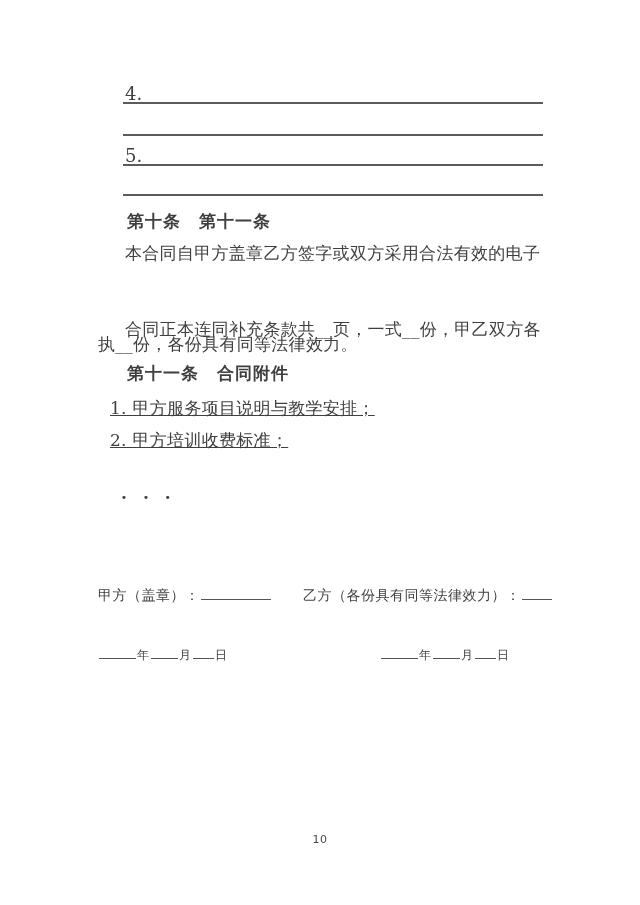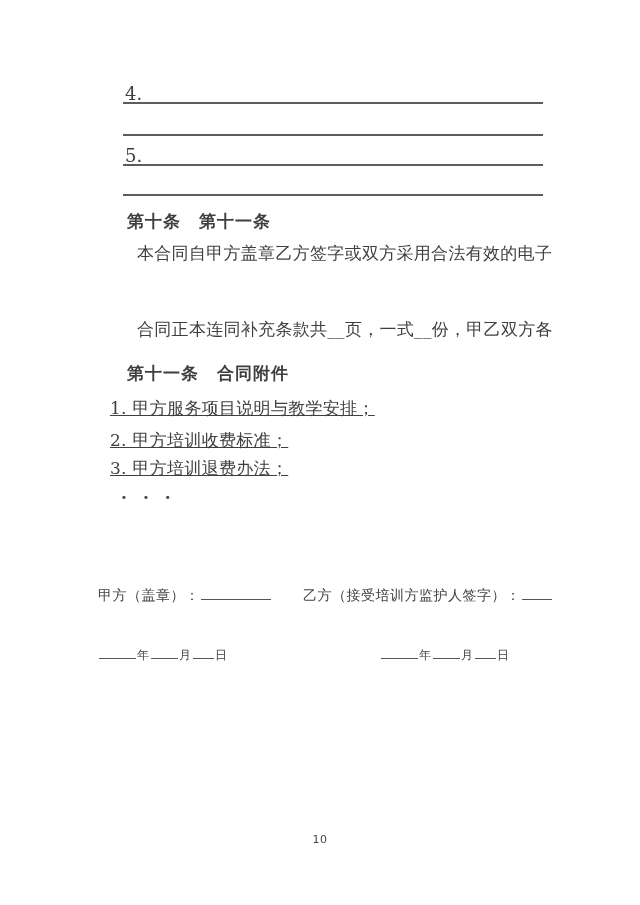--- a/index.html
+++ b/index.html
@@ -23,21 +23,21 @@
     position:absolute;left:127px;
     font-family:"DejaVu Sans","Liberation Sans",sans-serif;
     font-weight:700;font-size:17px;line-height:19px;
     letter-spacing:1px;white-space:nowrap;
   }
   .ln{
     position:absolute;left:98px;
     font-size:17px;line-height:19px;
     letter-spacing:0.3px;white-space:nowrap;
   }
-  .indent{left:125px;margin-left:12px;}
+  .indent{left:125px;}
   .li{left:110px;text-decoration:underline;}
   .dots{
     position:absolute;left:121px;
     font-size:17px;font-weight:700;
     letter-spacing:16px;line-height:19px;
   }
   .sig{
     position:absolute;
     font-size:14px;line-height:18px;
     white-space:nowrap;letter-spacing:0.5px;
@@ -70,32 +70,32 @@
   </div>
   <div class="rule" style="top:116px"></div>
   <div class="rule" style="top:146px">
     <span>5.</span>
   </div>
   <div class="rule" style="top:176px"></div>
 
   <div class="h" style="top:212px">第十条　第十一条</div>
   <div class="ln indent" style="top:244px">本合同自甲方盖章乙方签字或双方采用合法有效的电子</div>
   <div class="ln indent" style="top:320px">合同正本连同补充条款共__页，一式__份，甲乙双方各</div>
+  <div class="ln" style="top:335px">执__份，各份具有同等法律效力。</div>
 
   <div class="h" style="top:364px">第十一条　合同附件</div>
   <div class="ln li" style="top:399px">1. 甲方服务项目说明与教学安排；</div>
   <div class="ln li" style="top:431px">2. 甲方培训收费标准；</div>
-  <div class="ln li" style="top:459px">3. 甲方培训退费办法；</div>
   <div class="dots" style="top:488px">···</div>
 
   <div class="sig" style="top:586px;left:98px">
     <span>甲方（盖章）：</span><span class="bl" style="width:70px"></span>
   </div>
   <div class="sig" style="top:586px;left:303px">
-    <span>乙方（接受培训方监护人签字）：</span><span class="bl" style="width:30px"></span>
+    <span>乙方（各份具有同等法律效力）：</span><span class="bl" style="width:30px"></span>
   </div>
 
   <div class="date" style="top:645px;left:98px">
     <span class="bl" style="width:37px"></span><span>年</span><span class="bl" style="width:27px"></span><span>月</span><span class="bl" style="width:21px"></span><span>日</span>
   </div>
   <div class="date" style="top:645px;left:380px">
     <span class="bl" style="width:37px"></span><span>年</span><span class="bl" style="width:27px"></span><span>月</span><span class="bl" style="width:21px"></span><span>日</span>
   </div>
 
   <div class="pageno">10</div>

